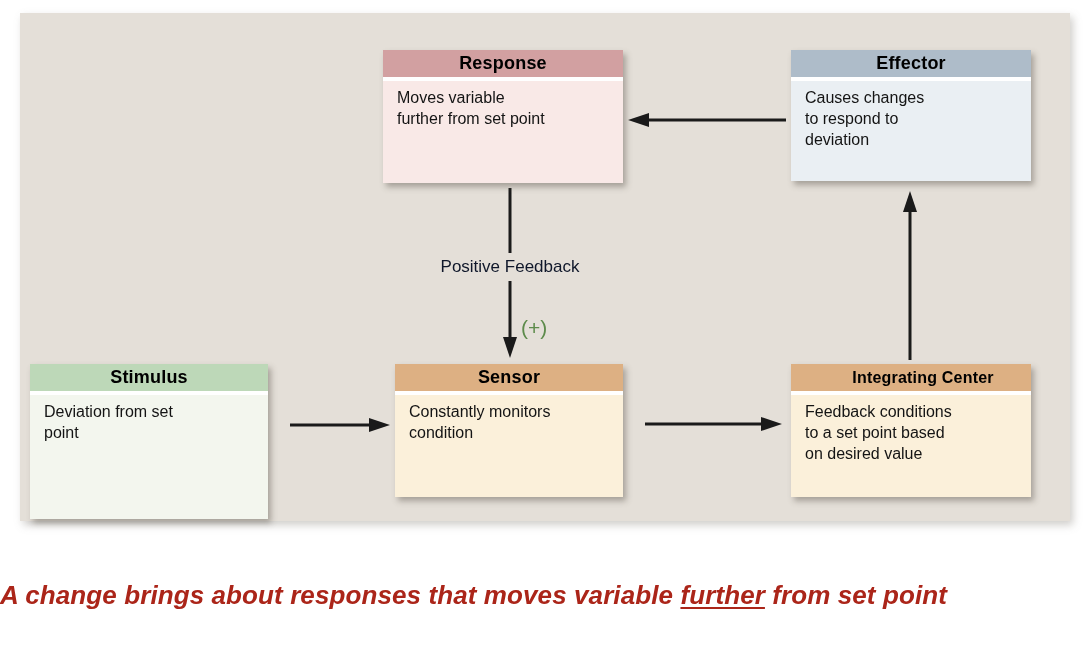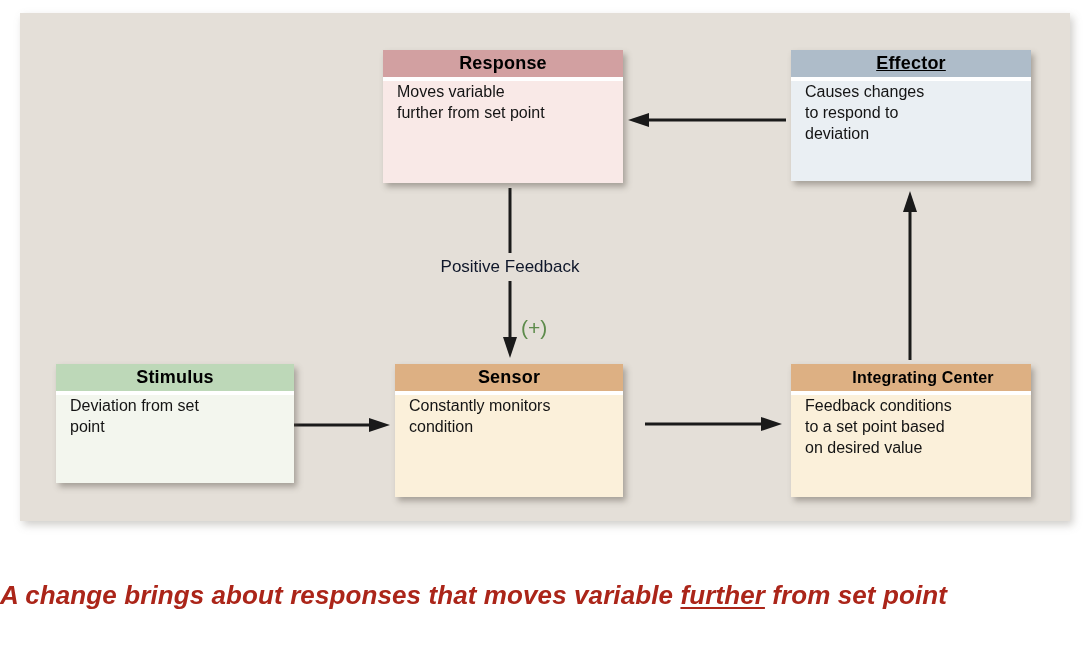--- a/index.html
+++ b/index.html
@@ -24,28 +24,28 @@
   }
   .fbox-header {
     height: 31px; flex: 0 0 31px;
     border-bottom: 4px solid #ffffff;
     display: flex; align-items: center; justify-content: center;
     font-weight: bold; font-size: 18px; color: #000000;
     letter-spacing: 0.2px;
   }
   .fbox-body {
     flex: 1 1 auto;
-    padding: 0 14px;
+    padding: 6px 14px;
     font-size: 16px; line-height: 1.32; color: #141414;
     white-space: pre-line;
   }
 
   .box-response            { left: 383px; top: 50px;  width: 240px; height: 133px; }
   .box-effector            { left: 791px; top: 50px;  width: 240px; height: 131px; }
-  .box-stimulus            { left: 56px;  top: 364px; width: 238px; height: 119px; }
+  .box-stimulus            { left: 30px;  top: 364px; width: 238px; height: 155px; }
   .box-sensor              { left: 395px; top: 364px; width: 228px; height: 133px; }
   .box-integrating-center  { left: 791px; top: 364px; width: 240px; height: 133px; }
   .box-integrating-center .fbox-header { font-size: 16px; padding-left: 24px; }
 
   .feedback-label {
     position: absolute; left: 420px; top: 253px; width: 180px; height: 28px;
     display: flex; align-items: center; justify-content: center;
     font-size: 17px; color: #0f172a;
   }
   .plus-label {
@@ -91,21 +91,21 @@
     </g>
   </svg>
 
   <div class="fbox box-response" style="background-color: rgb(249, 233, 231);">
     <div class="fbox-header" style="background-color: rgb(210, 160, 161);">Response</div>
     <div class="fbox-body">Moves variable
 further from set point</div>
   </div>
 
   <div class="fbox box-effector" style="background-color: rgb(234, 239, 243);">
-    <div class="fbox-header" style="background-color: rgb(174, 188, 201); text-decoration: underline;">Effector</div>
+    <div class="fbox-header" style="background-color: rgb(174, 188, 201);">Effector</div>
     <div class="fbox-body">Causes changes
 to respond to
 deviation</div>
   </div>
 
   <div class="fbox box-stimulus" style="background-color: rgb(243, 246, 238);">
     <div class="fbox-header" style="background-color: rgb(189, 216, 184);">Stimulus</div>
     <div class="fbox-body">Deviation from set
 point</div>
   </div>

